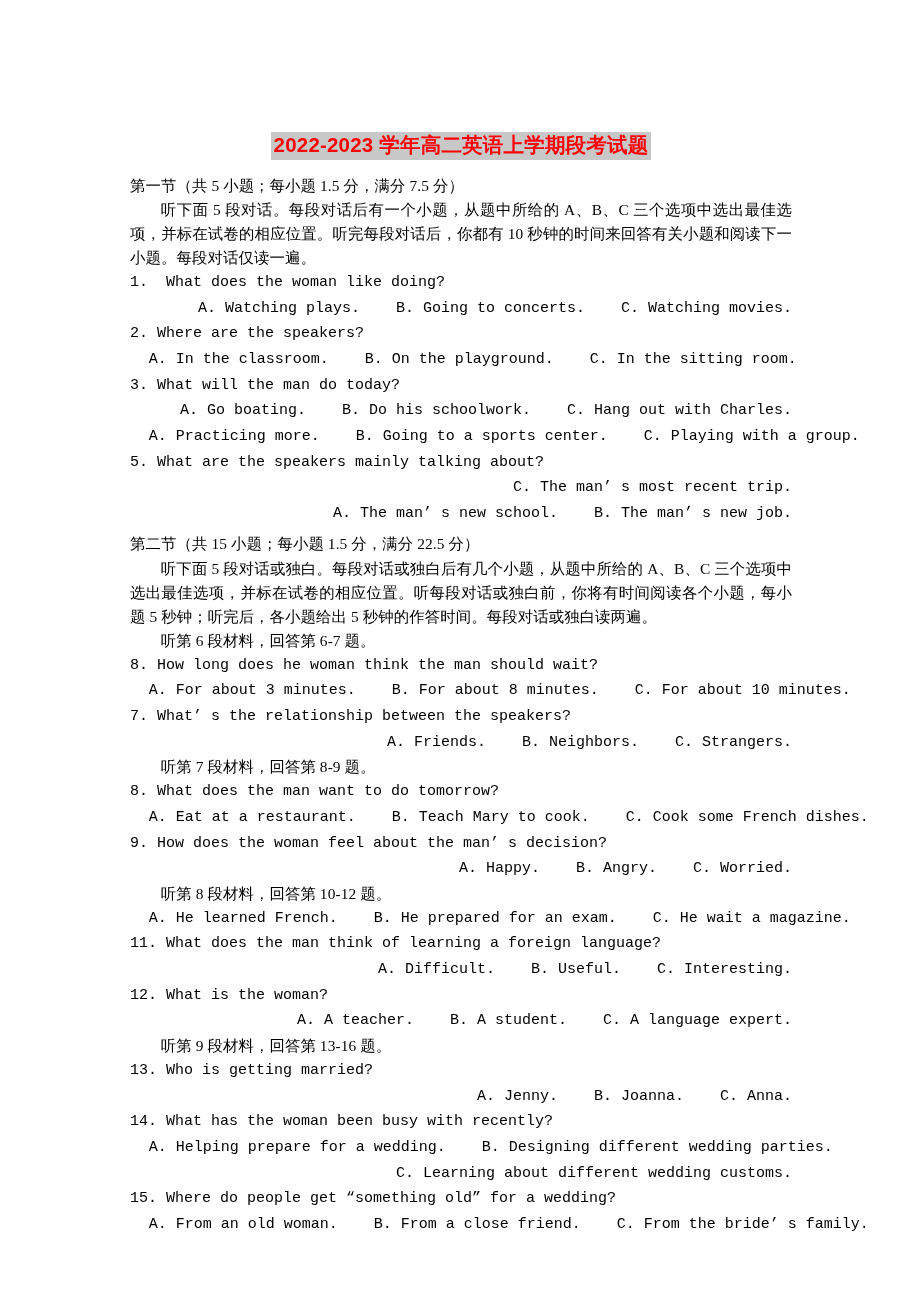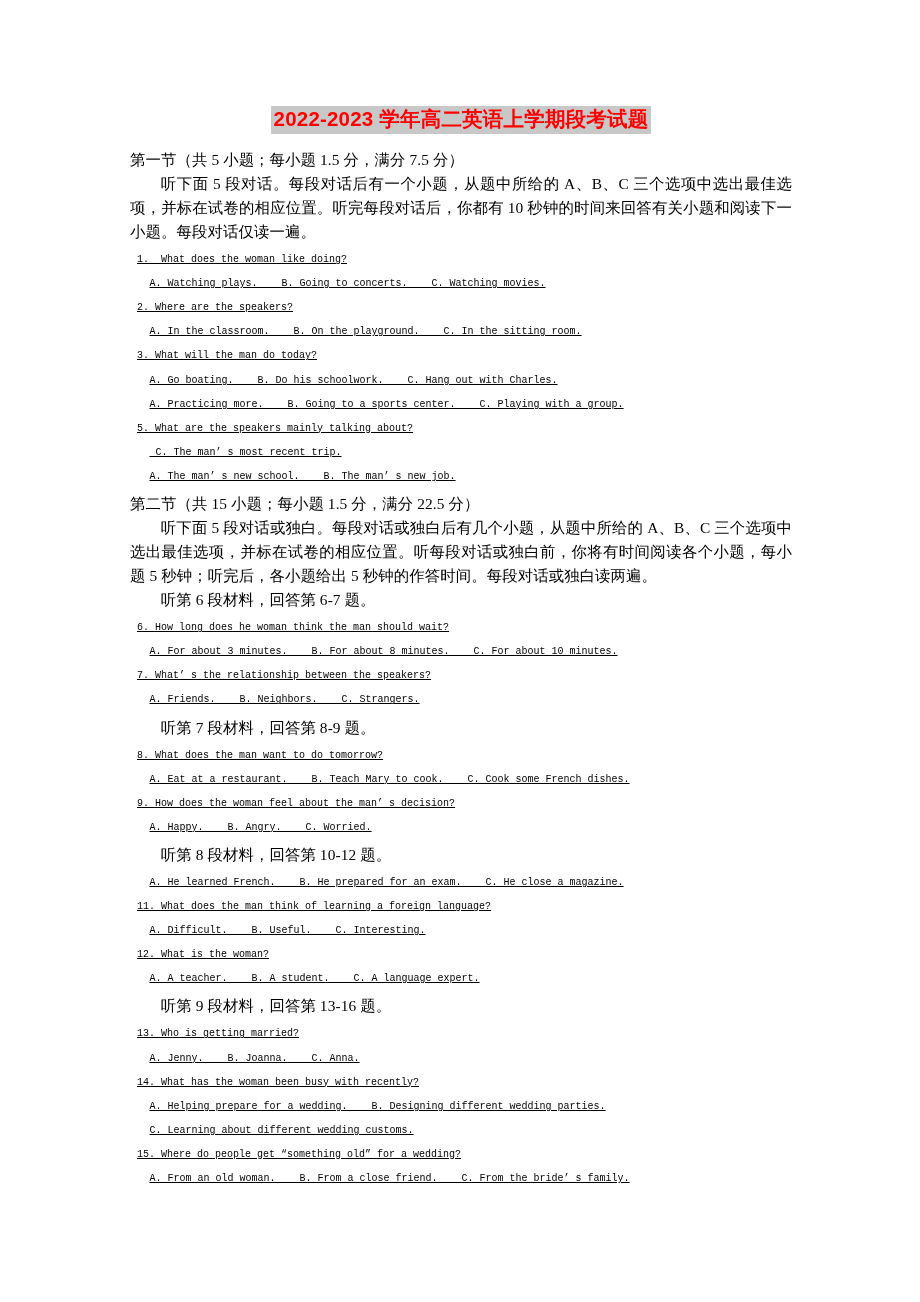--- a/index.html
+++ b/index.html
@@ -18,21 +18,21 @@
     position: relative;
     width: 920px;
     height: 1302px;
     background: #ffffff;
     box-sizing: border-box;
     padding: 0;
   }
   .content {
     position: absolute;
     left: 130px;
-    top: 106px;
+    top: 132px;
     width: 662px;
   }
   
   .title-row {
     text-align: center;
     margin: 0 0 14px 0;
     line-height: 1.0;
   }
   .doc-title {
     display: inline-block;
@@ -62,32 +62,32 @@
   .cn-head {
     margin-top: 6px;
   }
   .cn-sub {
     padding-left: 2.0em;
     text-indent: 0;
   }
   
   .en {
     font-family: "Liberation Mono", "DejaVu Sans Mono", monospace;
-    font-size: 10px;
+    font-size: 15px;
     line-height: 1.71;
-    margin: 7px;
+    margin: 0;
     white-space: pre;
     letter-spacing: 0px;
-    text-decoration: underline;
   }
   .q-line {
     padding-left: 0;
   }
   .opt-line {
     padding-left: 1.25em;
+    text-align: right;
   }
 </style>
 </head>
 <body>
 
 <div class="page">
   <div class="content">
 
     <div class="title-row">
       <span class="doc-title">2022-2023 学年高二英语上学期段考试题</span>
@@ -111,37 +111,37 @@
       <p class="en q-line">5. What are the speakers mainly talking about?</p>
       <p class="en opt-line"> C. The man’ s most recent trip.</p>
       <p class="en opt-line">A. The man’ s new school.    B. The man’ s new job.</p>
     </div>
 
     <p class="cn cn-head">第二节（共 15 小题；每小题 1.5 分，满分 22.5 分）</p>
     <p class="cn cn-indent">听下面 5 段对话或独白。每段对话或独白后有几个小题，从题中所给的 A、B、C 三个选项中选出最佳选项，并标在试卷的相应位置。听每段对话或独白前，你将有时间阅读各个小题，每小题 5 秒钟；听完后，各小题给出 5 秒钟的作答时间。每段对话或独白读两遍。</p>
 
     <p class="cn cn-sub">听第 6 段材料，回答第 6-7 题。</p>
 
-    <p class="en q-line">6. How long does he woman think the man should wait?</p>
+    <p class="en q-line">8. How long does he woman think the man should wait?</p>
     <p class="en opt-line">A. For about 3 minutes.    B. For about 8 minutes.    C. For about 10 minutes.</p>
 
     <p class="en q-line">7. What’ s the relationship between the speakers?</p>
     <p class="en opt-line">A. Friends.    B. Neighbors.    C. Strangers.</p>
 
     <p class="cn cn-sub">听第 7 段材料，回答第 8-9 题。</p>
 
     <p class="en q-line">8. What does the man want to do tomorrow?</p>
     <p class="en opt-line">A. Eat at a restaurant.    B. Teach Mary to cook.    C. Cook some French dishes.</p>
 
     <p class="en q-line">9. How does the woman feel about the man’ s decision?</p>
     <p class="en opt-line">A. Happy.    B. Angry.    C. Worried.</p>
 
     <p class="cn cn-sub">听第 8 段材料，回答第 10-12 题。</p>
 
-    <p class="en opt-line">A. He learned French.    B. He prepared for an exam.    C. He close a magazine.</p>
+    <p class="en opt-line">A. He learned French.    B. He prepared for an exam.    C. He wait a magazine.</p>
 
     <p class="en q-line">11. What does the man think of learning a foreign language?</p>
     <p class="en opt-line">A. Difficult.    B. Useful.    C. Interesting.</p>
 
     <p class="en q-line">12. What is the woman?</p>
     <p class="en opt-line">A. A teacher.    B. A student.    C. A language expert.</p>
 
     <p class="cn cn-sub">听第 9 段材料，回答第 13-16 题。</p>
 
     <p class="en q-line">13. Who is getting married?</p>

